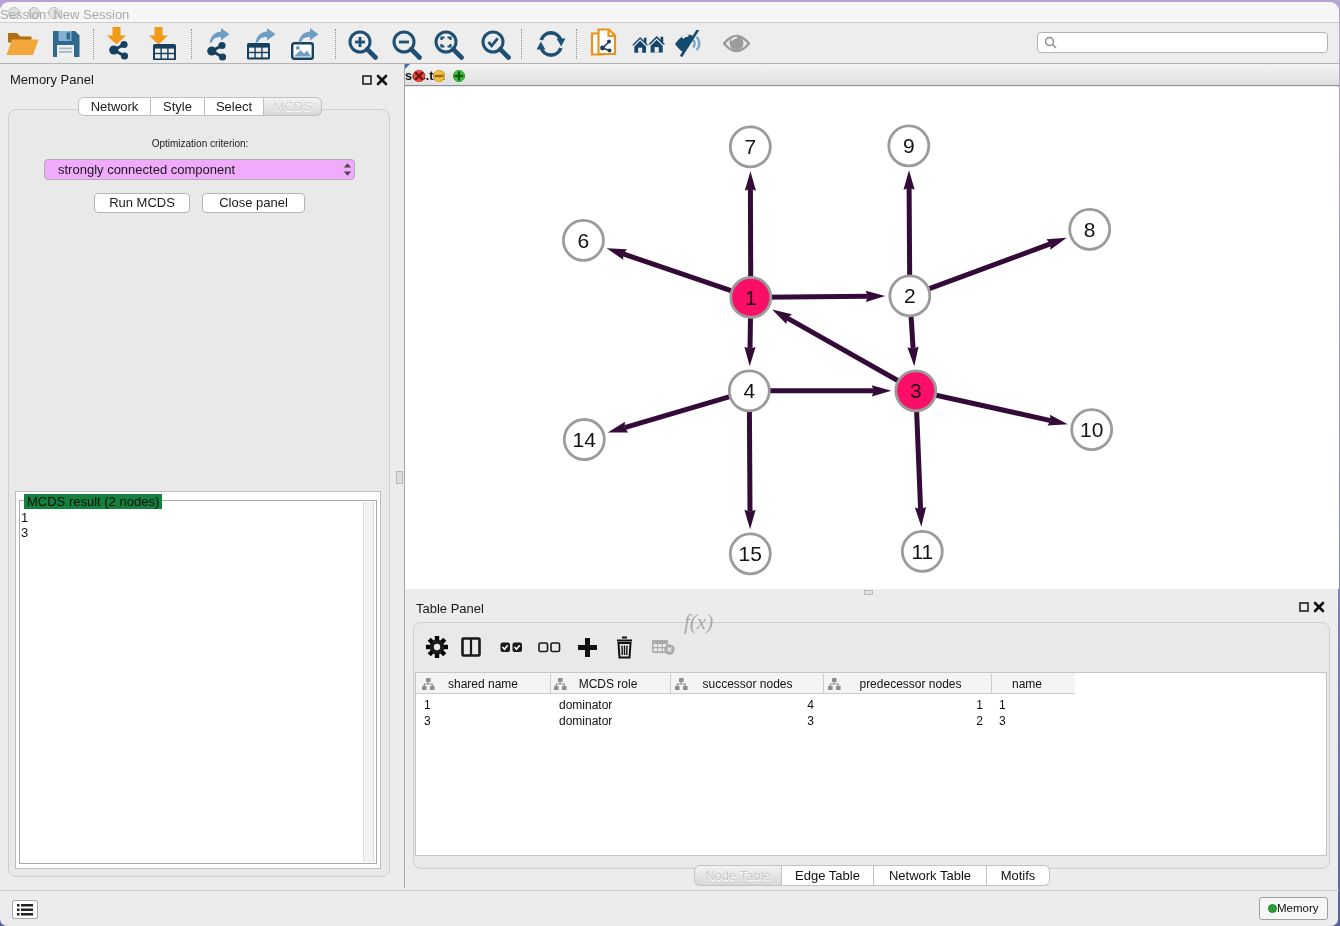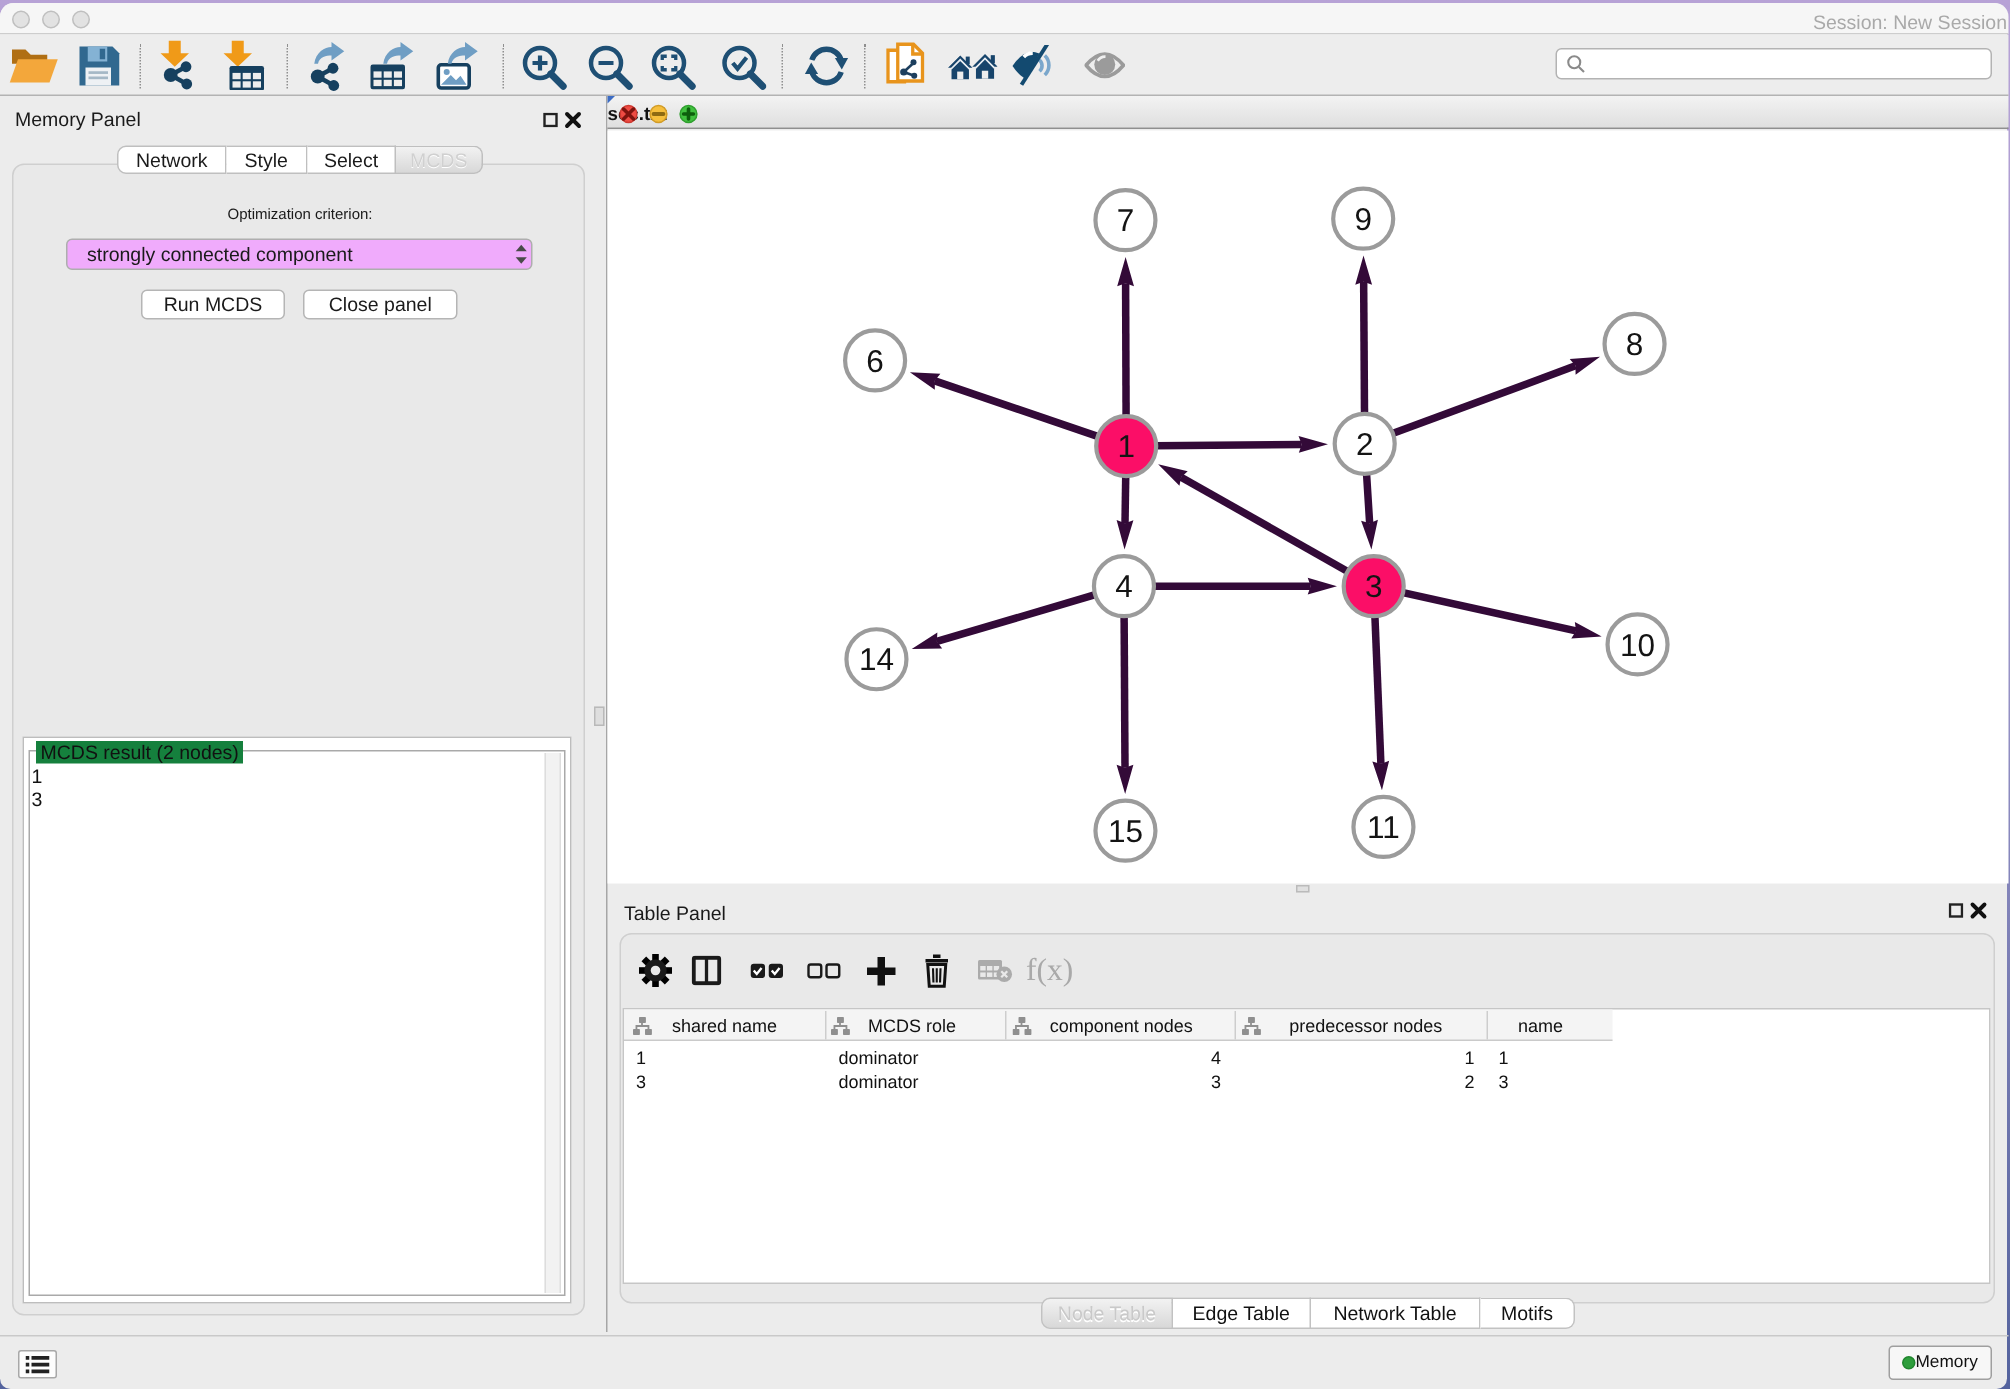--- a/index.html
+++ b/index.html
@@ -1,21 +1,21 @@
 <!DOCTYPE html>
 <html><head><meta charset="utf-8"><style>
 *{margin:0;padding:0;box-sizing:border-box}
 html,body{width:1340px;height:926px;overflow:hidden}
 body{font-family:"Liberation Sans",sans-serif;background:linear-gradient(180deg,#b7a2d6 0%,#9b95c8 45%,#54639e 100%)}
 #scr{position:relative;width:1340px;height:926px}
 .abs{position:absolute}
 #win{left:0;top:2px;width:1338px;height:924px;background:#ececec;border-radius:9px 9px 7px 7px}
 #titlebar{left:0;top:2px;width:1338.5px;height:21px;background:#f6f6f6;border-bottom:1px solid #cdcdcd;border-radius:9px 9px 0 0}
 .tl{position:absolute;top:7px;width:12px;height:12px;border-radius:50%;background:#e2e2e2;border:1px solid #bfbfbf}
-#mtitle{left:0;top:7px;width:1338px;text-align:right;font-size:13px;color:#a9a9a9}
+#mtitle{left:0;top:7px;width:1338px;text-align:left;font-size:13px;color:#a9a9a9}
 #toolbar{left:0;top:23px;width:1338.5px;height:41px;background:#ededed;border-bottom:1px solid #b3b3b3}
 .tsep{position:absolute;top:29px;height:30px;width:0;border-left:1px dotted #8f8f8f}
 #search{left:1037px;top:32px;width:291px;height:21px;background:#fff;border:1px solid #b3b3b3;border-radius:4px}
 
 #cphead{left:10px;top:72px;font-size:13px;color:#1a1a1a}
 #cpbox{left:8px;top:109px;width:382px;height:768px;background:#e9e9e9;border:1px solid #cfcfcf;border-radius:8px}
 .tab{position:absolute;top:97px;height:19px;line-height:17px;border:1px solid #bfbfbf;background:#fff;color:#1a1a1a;font-size:13px;text-align:center}
 .tabsel{background:linear-gradient(180deg,#f2f2f2,#d8d8d8);color:#d0d0d0;text-shadow:0 1px 0 #fff}
 #optlabel{left:9px;top:138px;width:382px;text-align:center;font-size:10px;color:#1a1a1a}
 #combo{left:44px;top:159px;width:311px;height:21px;background:#f0abfc;border:1px solid #aeaeae;border-radius:4px;font-size:13px;color:#1a1a1a;line-height:19px;padding-left:13px}
@@ -411,30 +411,30 @@
           <rect x="6" y="8.3" width="3.6" height="3"></rect>
           <rect x="10.5" y="8.3" width="3.6" height="3"></rect>
         </g>
         <circle cx="17.5" cy="9.5" r="5.2"></circle>
         <g stroke="#e9e9e9" stroke-width="1.5">
           <line x1="15.5" y1="7.5" x2="19.5" y2="11.5"></line>
           <line x1="19.5" y1="7.5" x2="15.5" y2="11.5"></line>
         </g>
       </g>
     </svg>
-<div class="abs" style="left:684px;top:634px;font-family:'Liberation Serif',serif;font-size:21px;color:#a9a9a9">f(x)</div>
+<div class="abs" style="left:684px;top:610px;font-family:'Liberation Serif',serif;font-style:italic;font-size:21px;color:#a9a9a9">f(x)</div>
 <div class="abs" id="table"></div>
 <div class="abs" id="thead"></div>
 <div class="thsep" style="left:550px"></div>
 <div class="thsep" style="left:670px"></div>
 <div class="thsep" style="left:823px"></div>
 <div class="thsep" style="left:991px"></div>
 <div class="th" style="left:423px;width:120px">shared name</div>
 <div class="th" style="left:556px;width:104px">MCDS role</div>
-<div class="th" style="left:680px;width:135px">component nodes</div>
+<div class="th" style="left:680px;width:135px">successor nodes</div>
 <div class="th" style="left:838px;width:145px">predecessor nodes</div>
 <div class="th" style="left:985px;width:84px">name</div>
 <svg class="abs" style="left:422px;top:678px" width="13" height="13" viewBox="0 0 13 13">
       <g fill="#8f8f8f">
         <rect x="4" y="0" width="4.6" height="4" rx="0.5"></rect>
         <rect x="0" y="8" width="4.6" height="4" rx="0.5"></rect>
         <rect x="8" y="8" width="4.6" height="4" rx="0.5"></rect>
         <path d="M6 4 v2 M2.3 8 v-2 h8 v2" stroke="#8f8f8f" stroke-width="1.2" fill="none"></path>
       </g>
     </svg>

